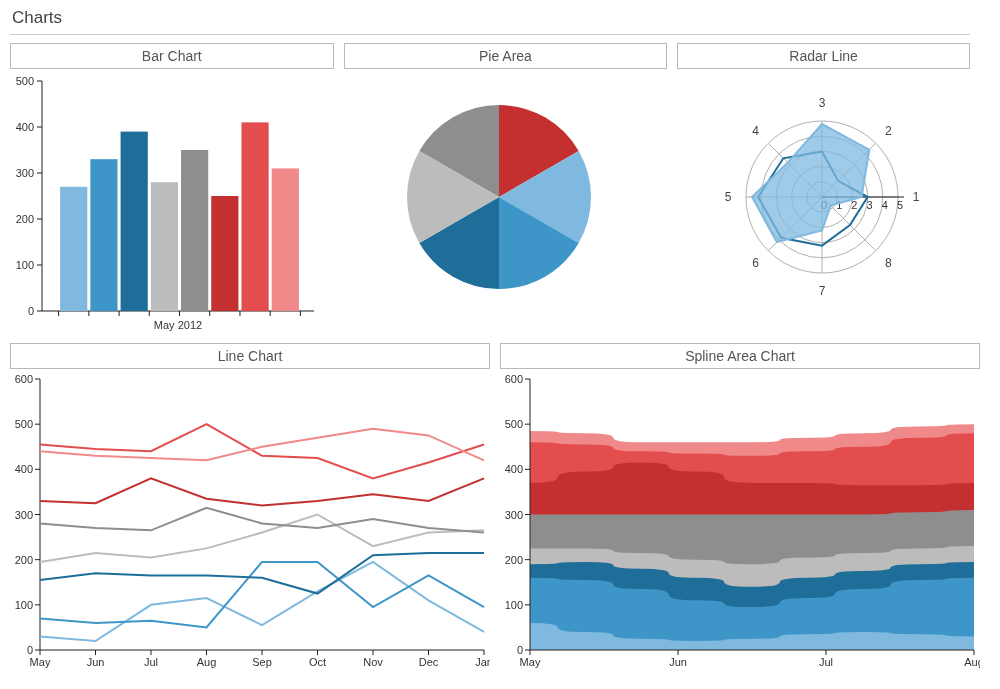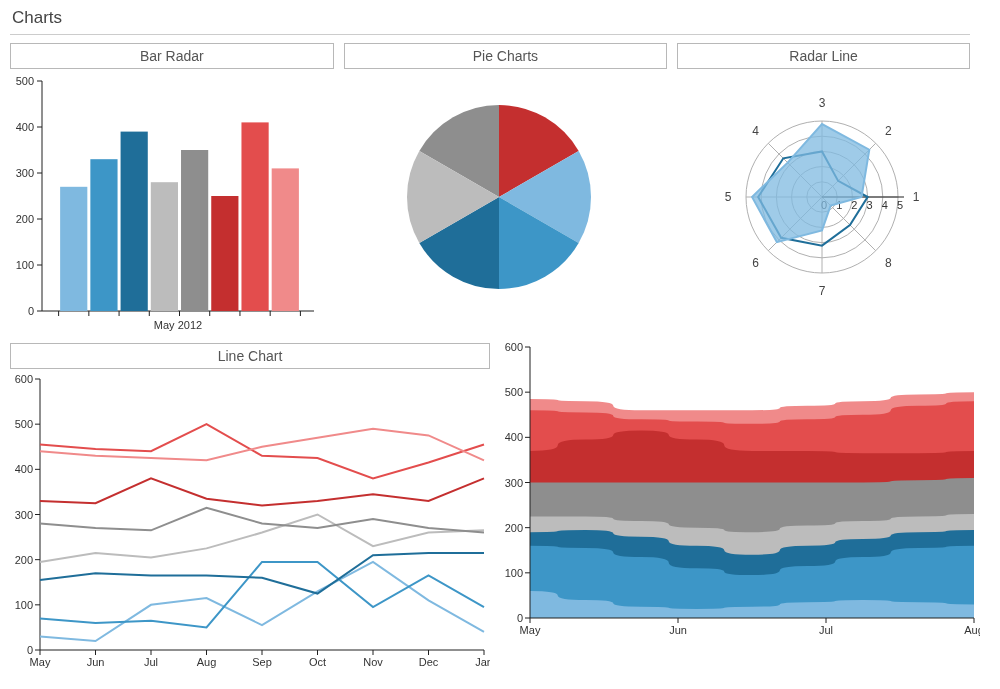--- a/index.html
+++ b/index.html
@@ -17,21 +17,21 @@
   .radar-label{font-size:12px;fill:#444}
 </style>
 </head>
 <body>
 <div class="page">
 
 <div class="page-title">Charts</div>
 
 <div class="row" style="height:300px">
   <div class="card" style="flex:1.05">
-    <div class="card-title">Bar Radar</div>
+    <div class="card-title">Bar Chart</div>
     <div class="chart-body" id="bar-body">
           <svg width="310" height="260">
             <line x1="27" y1="236" x2="32" y2="236" class="axis"></line>
             <text x="24" y="240" text-anchor="end" class="tick-label">0</text>
             <line x1="27" y1="190" x2="32" y2="190" class="axis"></line>
             <text x="24" y="194" text-anchor="end" class="tick-label">100</text>
             <line x1="27" y1="144" x2="32" y2="144" class="axis"></line>
             <text x="24" y="148" text-anchor="end" class="tick-label">200</text>
             <line x1="27" y1="98" x2="32" y2="98" class="axis"></line>
             <text x="24" y="102" text-anchor="end" class="tick-label">300</text>
@@ -56,21 +56,21 @@
             <line x1="169.5111111111111" y1="236" x2="169.5111111111111" y2="241" class="axis"></line>
             <line x1="199.73333333333332" y1="236" x2="199.73333333333332" y2="241" class="axis"></line>
             <line x1="229.95555555555552" y1="236" x2="229.95555555555552" y2="241" class="axis"></line>
             <line x1="260.17777777777775" y1="236" x2="260.17777777777775" y2="241" class="axis"></line>
             <line x1="290.4" y1="236" x2="290.4" y2="241" class="axis"></line>
             <text x="168" y="254" text-anchor="middle" class="tick-label">May 2012</text>
           </svg>
         </div>
   </div>
   <div class="card" style="flex:1.05">
-    <div class="card-title">Pie Charts</div>
+    <div class="card-title">Pie Area</div>
     <div class="chart-body" id="pie-body">
           <svg width="310" height="260">
             <path d="M 155 122 L 75.32566285183164 76 A 92 92 0 0 1 154.99999999999997 30 Z" fill="#8e8e8e"></path>
             <path d="M 155 122 L 154.99999999999997 30 A 92 92 0 0 1 234.67433714816832 75.99999999999997 Z" fill="#c42f2f"></path>
             <path d="M 155 122 L 234.67433714816832 75.99999999999997 A 92 92 0 0 1 234.67433714816838 167.99999999999997 Z" fill="#7fb9e0"></path>
             <path d="M 155 122 L 234.67433714816838 167.99999999999997 A 92 92 0 0 1 155.00000000000006 214 Z" fill="#3d96c7"></path>
             <path d="M 155 122 L 155.00000000000006 214 A 92 92 0 0 1 75.32566285183167 168.00000000000003 Z" fill="#1f6e99"></path>
             <path d="M 155 122 L 75.32566285183167 168.00000000000003 A 92 92 0 0 1 75.32566285183161 76.00000000000006 Z" fill="#bcbcbc"></path>
           </svg>
         </div>
@@ -158,20 +158,21 @@
             <path d="M 30 204.99166666666667 L 85.5 198.21666666666667 L 141 200.475 L 196.5 200.475 L 252 202.73333333333335 L 307.5 218.54166666666666 L 363 180.15 L 418.5 177.89166666666665 L 474 177.89166666666665" fill="none" stroke="#1f6e99" stroke-width="2"></path>
             <path d="M 30 186.925 L 85.5 177.89166666666665 L 141 182.40833333333333 L 196.5 173.375 L 252 157.56666666666666 L 307.5 139.5 L 363 171.11666666666667 L 418.5 157.56666666666666 L 474 155.30833333333334" fill="none" stroke="#bcbcbc" stroke-width="2"></path>
             <path d="M 30 148.53333333333333 L 85.5 153.05 L 141 155.30833333333334 L 196.5 132.725 L 252 148.53333333333333 L 307.5 153.05 L 363 144.01666666666665 L 418.5 153.05 L 474 157.56666666666666" fill="none" stroke="#8e8e8e" stroke-width="2"></path>
             <path d="M 30 125.94999999999999 L 85.5 128.20833333333334 L 141 103.36666666666667 L 196.5 123.69166666666666 L 252 130.46666666666667 L 307.5 125.94999999999999 L 363 119.17500000000001 L 418.5 125.94999999999999 L 474 103.36666666666667" fill="none" stroke="#c42f2f" stroke-width="2"></path>
             <path d="M 30 69.49166666666667 L 85.5 74.00833333333333 L 141 76.26666666666668 L 196.5 49.16666666666666 L 252 80.78333333333333 L 307.5 83.04166666666666 L 363 103.36666666666667 L 418.5 87.55833333333334 L 474 69.49166666666667" fill="none" stroke="#e34d4d" stroke-width="2"></path>
             <path d="M 30 76.26666666666668 L 85.5 80.78333333333333 L 141 83.04166666666666 L 196.5 85.30000000000001 L 252 71.75 L 307.5 62.71666666666667 L 363 53.68333333333334 L 418.5 60.45833333333334 L 474 85.30000000000001" fill="none" stroke="#f08a8a" stroke-width="2"></path>
           </svg>
         </div>
   </div>
   <div class="card">
+    <div class="card-title">Spline Area Chart</div>
     <div class="chart-body" id="area-body">
           <svg width="480" height="295">
             <line x1="25" y1="275" x2="30" y2="275" class="axis"></line>
             <text x="23" y="279" text-anchor="end" class="tick-label">0</text>
             <line x1="25" y1="229.83333333333334" x2="30" y2="229.83333333333334" class="axis"></line>
             <text x="23" y="233.83333333333334" text-anchor="end" class="tick-label">100</text>
             <line x1="25" y1="184.66666666666669" x2="30" y2="184.66666666666669" class="axis"></line>
             <text x="23" y="188.66666666666669" text-anchor="end" class="tick-label">200</text>
             <line x1="25" y1="139.5" x2="30" y2="139.5" class="axis"></line>
             <text x="23" y="143.5" text-anchor="end" class="tick-label">300</text>

